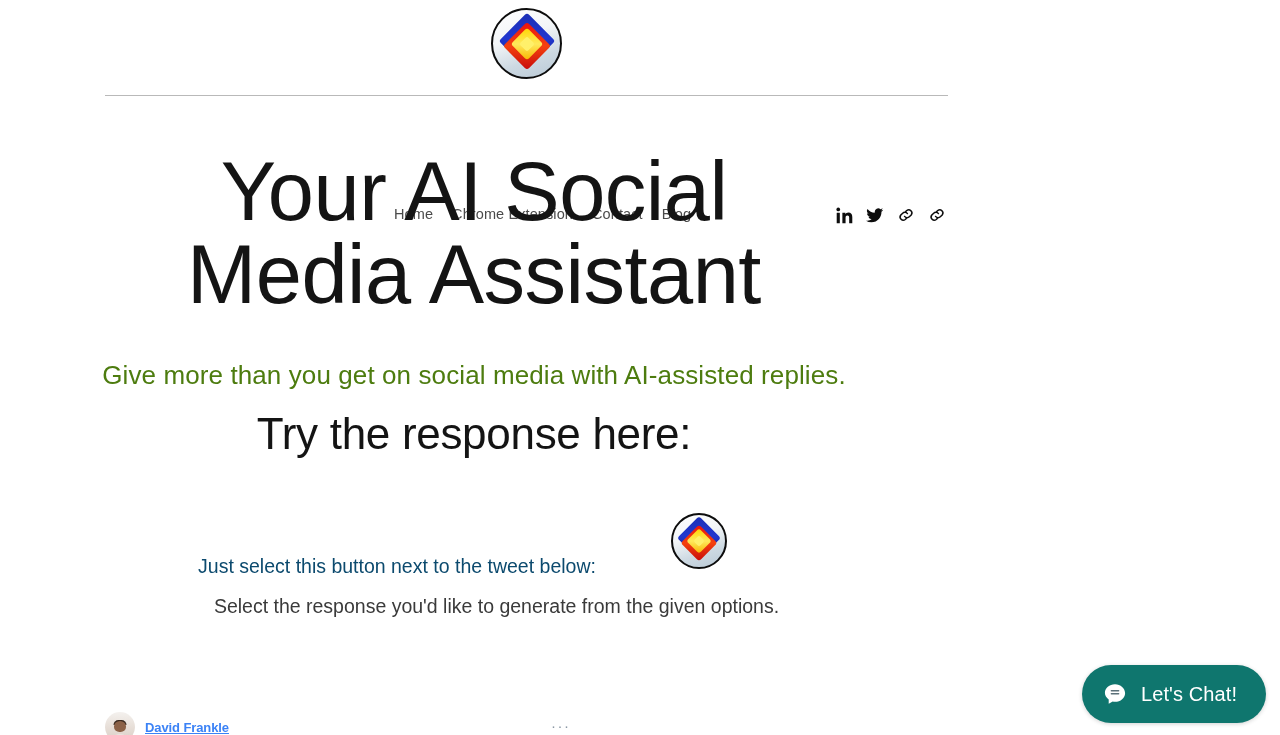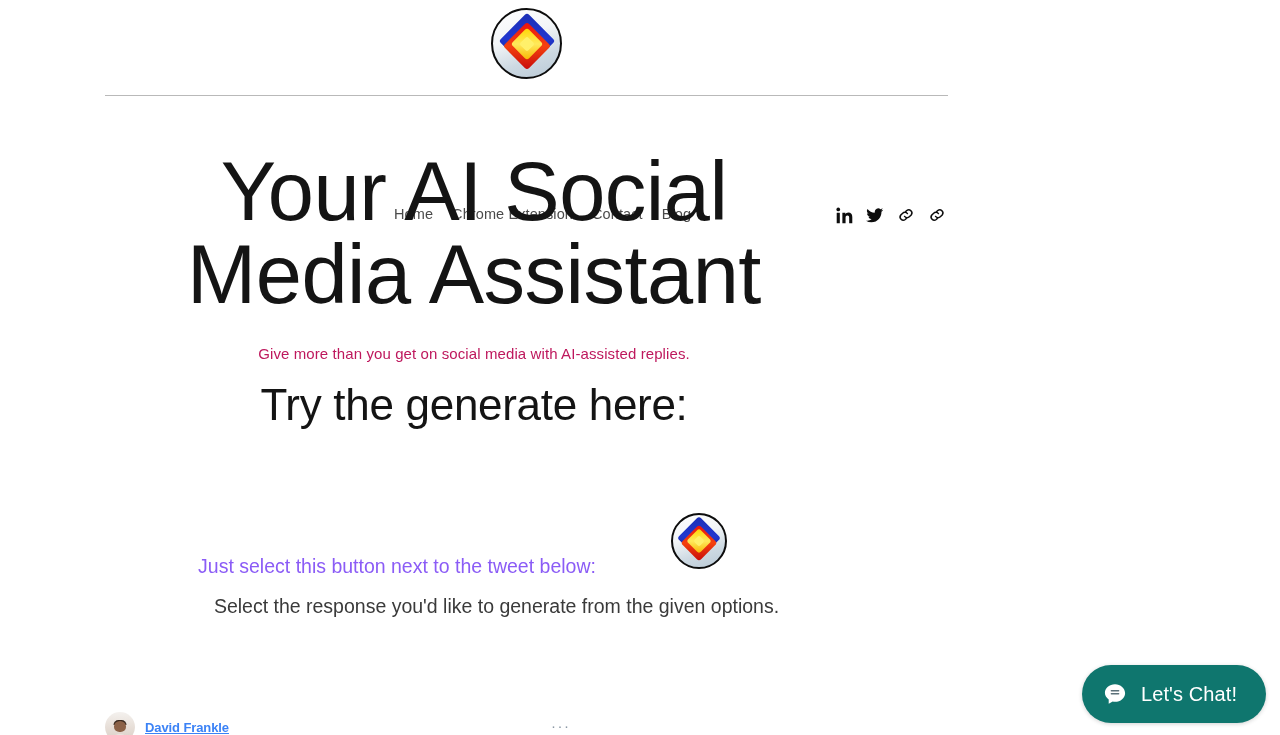--- a/index.html
+++ b/index.html
@@ -119,23 +119,23 @@
     font-size: 83px;
     line-height: 83px;
     font-weight: 300;
     color: #141414;
     letter-spacing: -0.5px;
     padding: 0 120px;
     font-family: "Liberation Sans", sans-serif;
   }
 
   .hero-sub {
-    margin-top: 29px;
-    font-size: 15px;
-    color: #be185d;
+    margin-top: 44px;
+    font-size: 26px;
+    color: #4d7c0f;
     font-weight: 400;
     letter-spacing: .1px;
   }
 
   .hero-try {
     margin-top: 18px;
     font-size: 44px;
     line-height: 50px;
     font-weight: 300;
     color: #141414;
@@ -164,21 +164,21 @@
   .ext-button .dia.d3 { width: 18px; height: 18px; }
   .ext-button .dia.d4 { width: 8px; height: 8px; }
 
   .line-select {
     position: absolute;
     left: 0;
     top: 50px;
     width: 948px;
     text-align: center;
     font-size: 19.5px;
-    color: #8b5cf6;
+    color: #0c4a6e;
     padding-right: 154px;
   }
 
   .line-response {
     position: absolute;
     left: 0;
     top: 90px;
     width: 948px;
     text-align: center;
     font-size: 19.5px;
@@ -336,21 +336,21 @@
         <path d="M13.9 10.1a4.2 4.2 0 0 0-6.3-.5l-2.5 2.5a4.2 4.2 0 0 0 5.9 5.9l1.4-1.4"></path>
       </svg>
     </span>
 
   </div>
 </div>
 
 <div class="hero">
   <h1 class="hero-title">Your AI Social Media Assistant</h1>
   <p class="hero-sub">Give more than you get on social media with AI-assisted replies.</p>
-  <h2 class="hero-try">Try the generate here:</h2>
+  <h2 class="hero-try">Try the response here:</h2>
 </div>
 
 <div class="instructions">
 
   <div class="ext-button">
     <div class="logo-circle">
       <span class="dia d1"></span>
       <span class="dia d2"></span>
       <span class="dia d3"></span>
       <span class="dia d4"></span>

